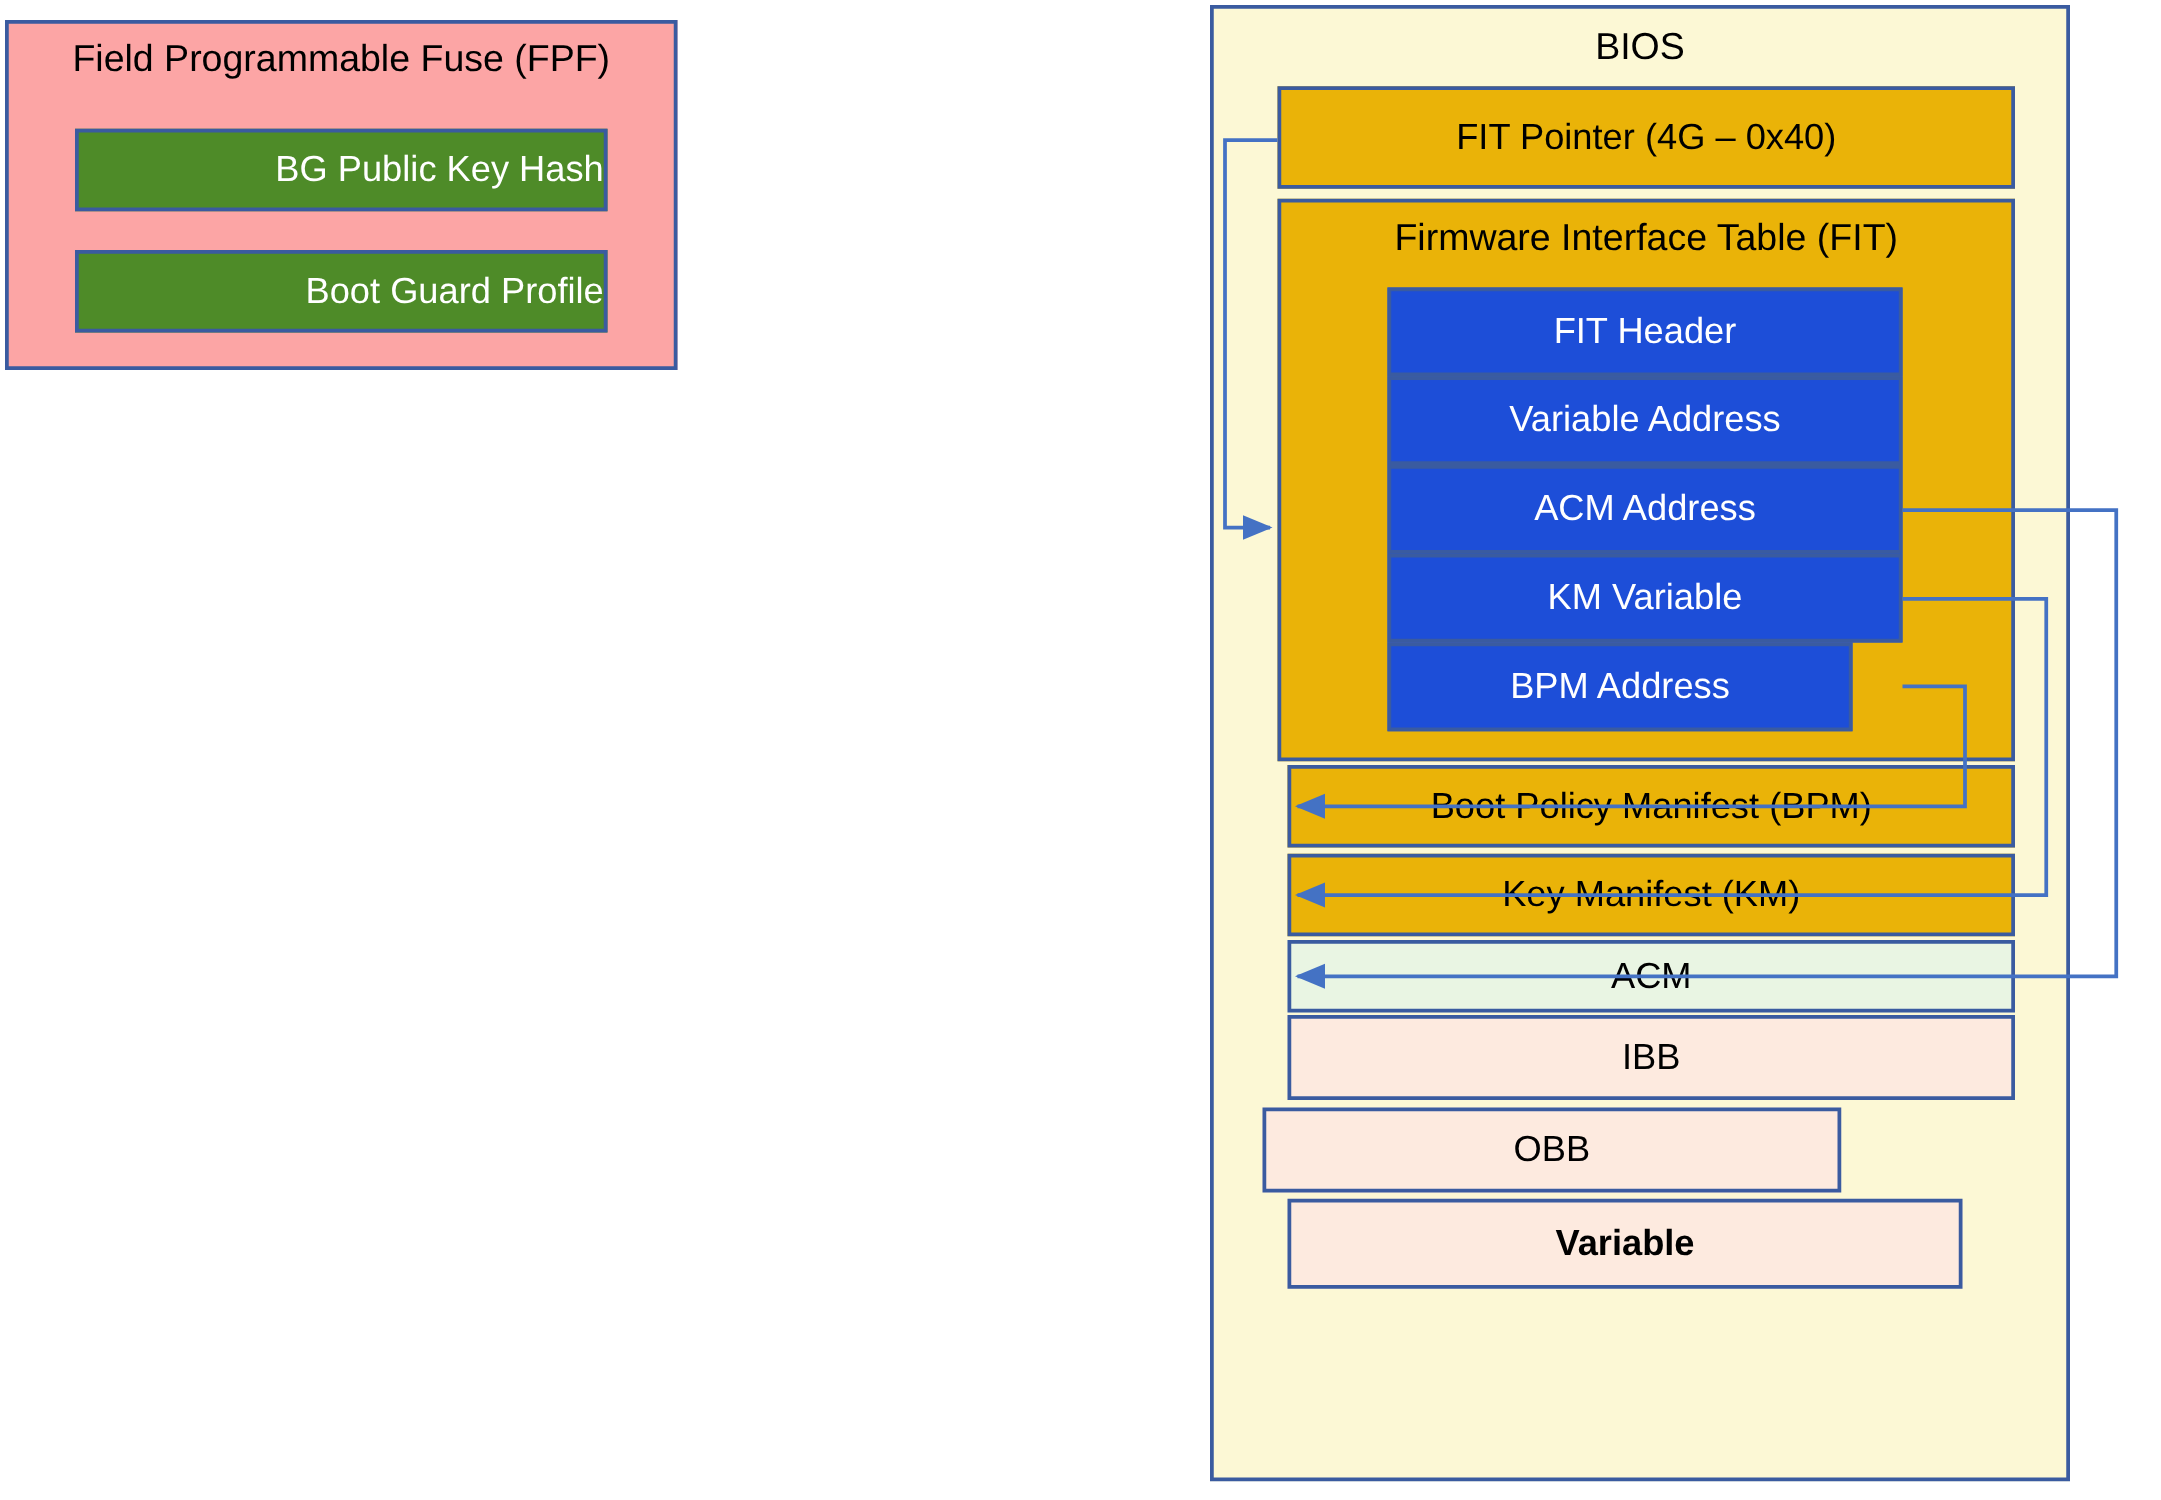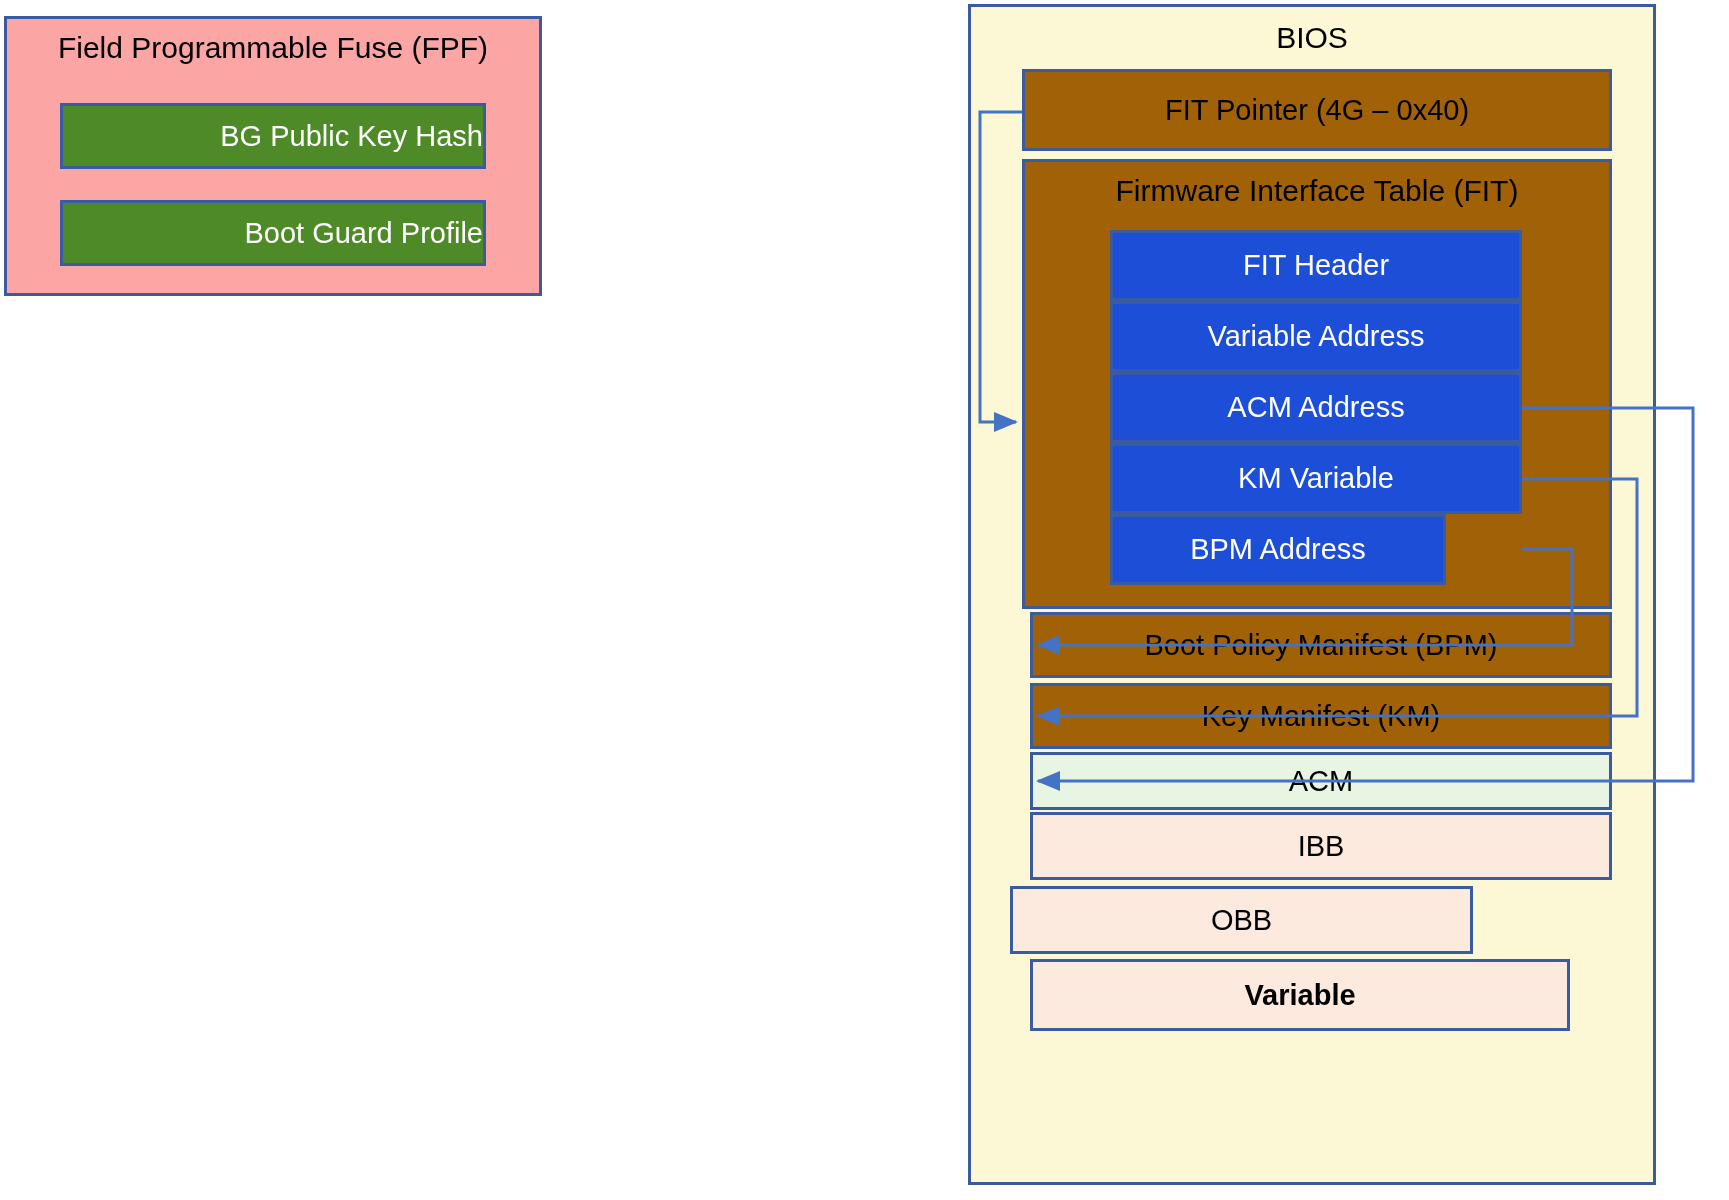--- a/index.html
+++ b/index.html
@@ -31,21 +31,21 @@
     justify-content: center;
     box-sizing: border-box;
     text-align: center;
     white-space: nowrap;
   }
 
   
   .fill-fpf      { background: #fca5a5; }
   .fill-green    { background: #4e8b28; color: #ffffff; }
   .fill-bios     { background: #fcf8d5; }
-  .fill-lightblue{ background: #a16207; }
+  .fill-lightblue{ background: #eab308; }
   .fill-darkblue { background: #1d4ed8; color: #ffffff; }
   .fill-acm      { background: #e9f5e3; }
   .fill-peach    { background: #fdeadf; justify-content: center; }
   .t-item    { font-size: 29px; justify-content: flex-end; }
   .t-row     { font-size: 29px; }
 
   .fpf-title {
     font-size: 30px;
     color: #000;
     margin-top: 12px;
@@ -104,21 +104,21 @@
 </div>
 <div class="abs cell fill-darkblue t-row" style="left:1110px; top:301px; width:412px; height:71px;">
   <span>Variable Address</span>
 </div>
 <div class="abs cell fill-darkblue t-row" style="left:1110px; top:372px; width:412px; height:71px;">
   <span>ACM Address</span>
 </div>
 <div class="abs cell fill-darkblue t-row" style="left:1110px; top:443px; width:412px; height:71px;">
   <span>KM Variable</span>
 </div>
-<div class="abs cell fill-darkblue t-row" style="left:1110px; top:514px; width:336px; height:71px;">
+<div class="abs cell fill-darkblue t-row" style="left:1110px; top:514px; width:372px; height:71px;">
   <span>BPM Address</span>
 </div>
 
 <div class="abs cell fill-lightblue t-row" style="left:1030px; top:612px; width:582px; height:66px;">
   <span>Boot Policy Manifest (BPM)</span>
 </div>
 <div class="abs cell fill-lightblue t-row" style="left:1030px; top:683px; width:582px; height:66px;">
   <span>Key Manifest (KM)</span>
 </div>
 <div class="abs cell fill-acm t-row" style="left:1030px; top:752px; width:582px; height:58px;">

